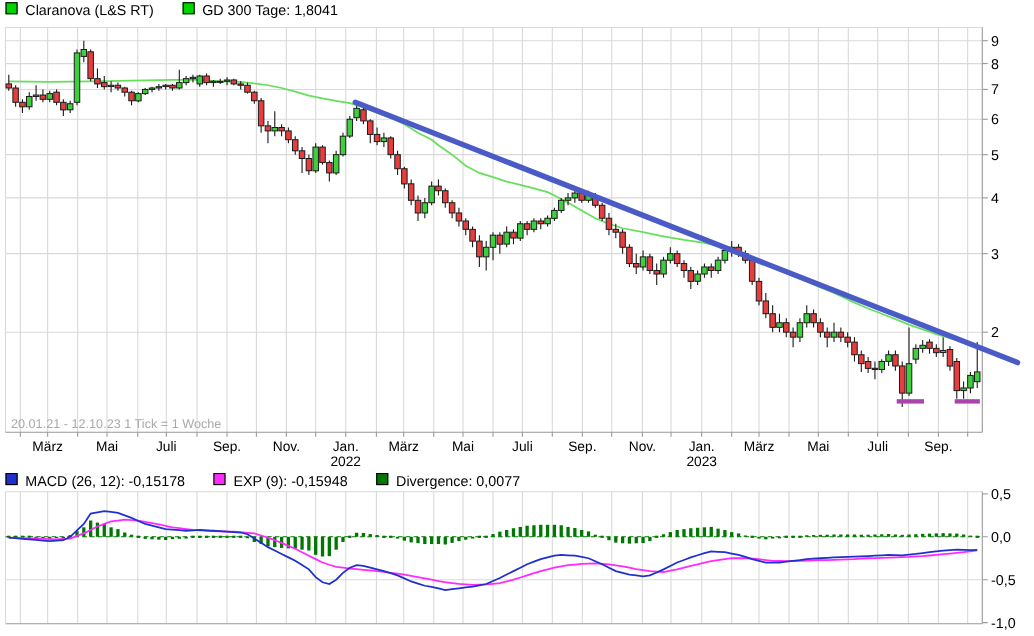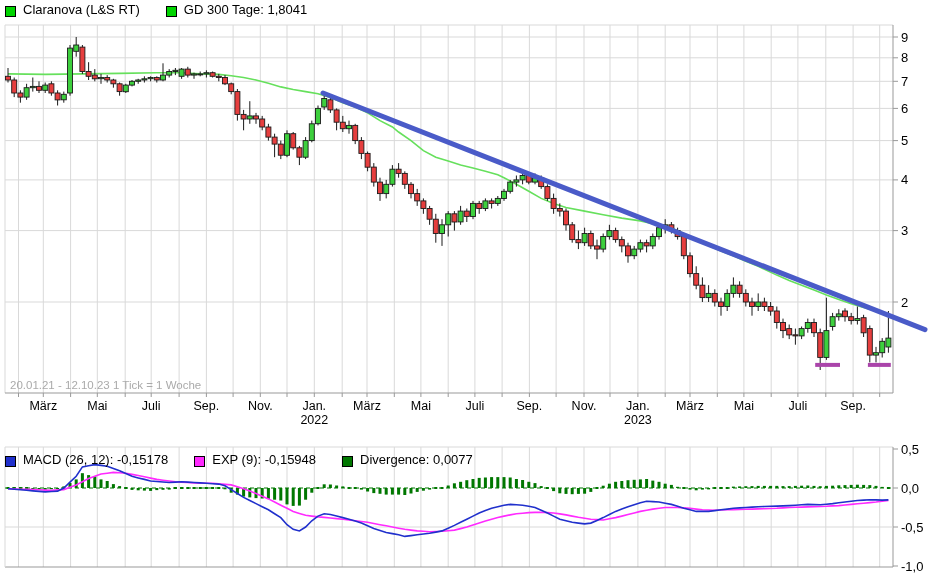--- a/index.html
+++ b/index.html
@@ -1,22 +1,22 @@
 <!DOCTYPE html>
 <html><head>
 <meta charset="utf-8">
 <style>
   html,body{margin:0;padding:0;background:#fff;}
   .wrap{position:relative;width:940px;height:578px;background:#fff;overflow:hidden;
         font-family:"Liberation Sans",sans-serif;}
   .legend{position:absolute;display:flex;gap:26px;align-items:center;font-size:13px;color:#000;white-space:nowrap;}
-  .legend .li{display:flex;align-items:flex-end;gap:7px;}
+  .legend .li{display:flex;align-items:flex-start;gap:7px;}
   .sq{width:9px;height:9px;border:1px solid #000;display:inline-block;flex:0 0 auto;}
   #legend-top{left:5px;top:2px;}
-  #legend-macd{left:5px;top:452px;}
+  #legend-macd{left:5px;top:430px;}
   svg{position:absolute;left:0;top:0;}
   text{font-family:"Liberation Sans",sans-serif;}
 </style>
 </head>
 <body>
 
 <div class="wrap">
 
   <svg id="chart" width="940" height="578">
       <g>

